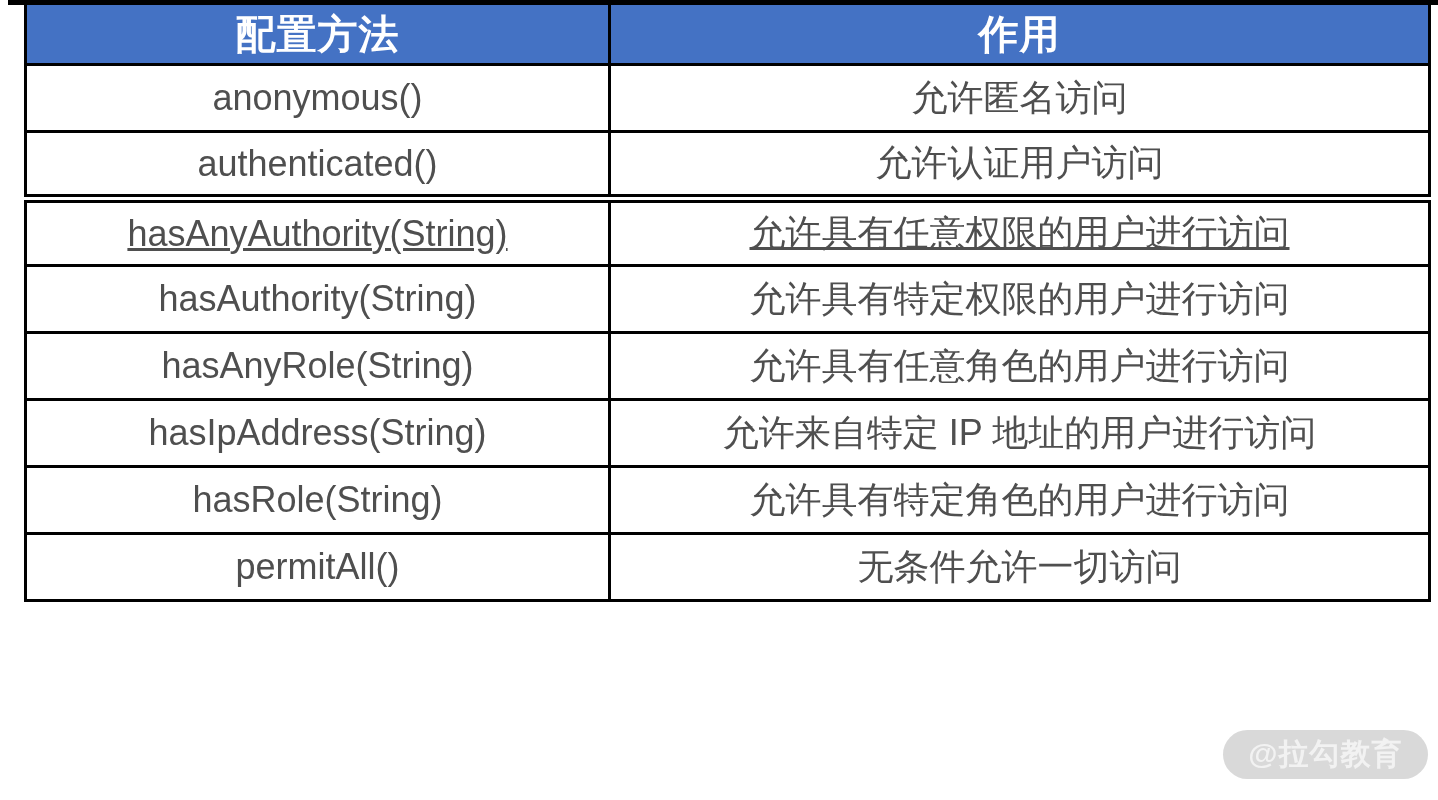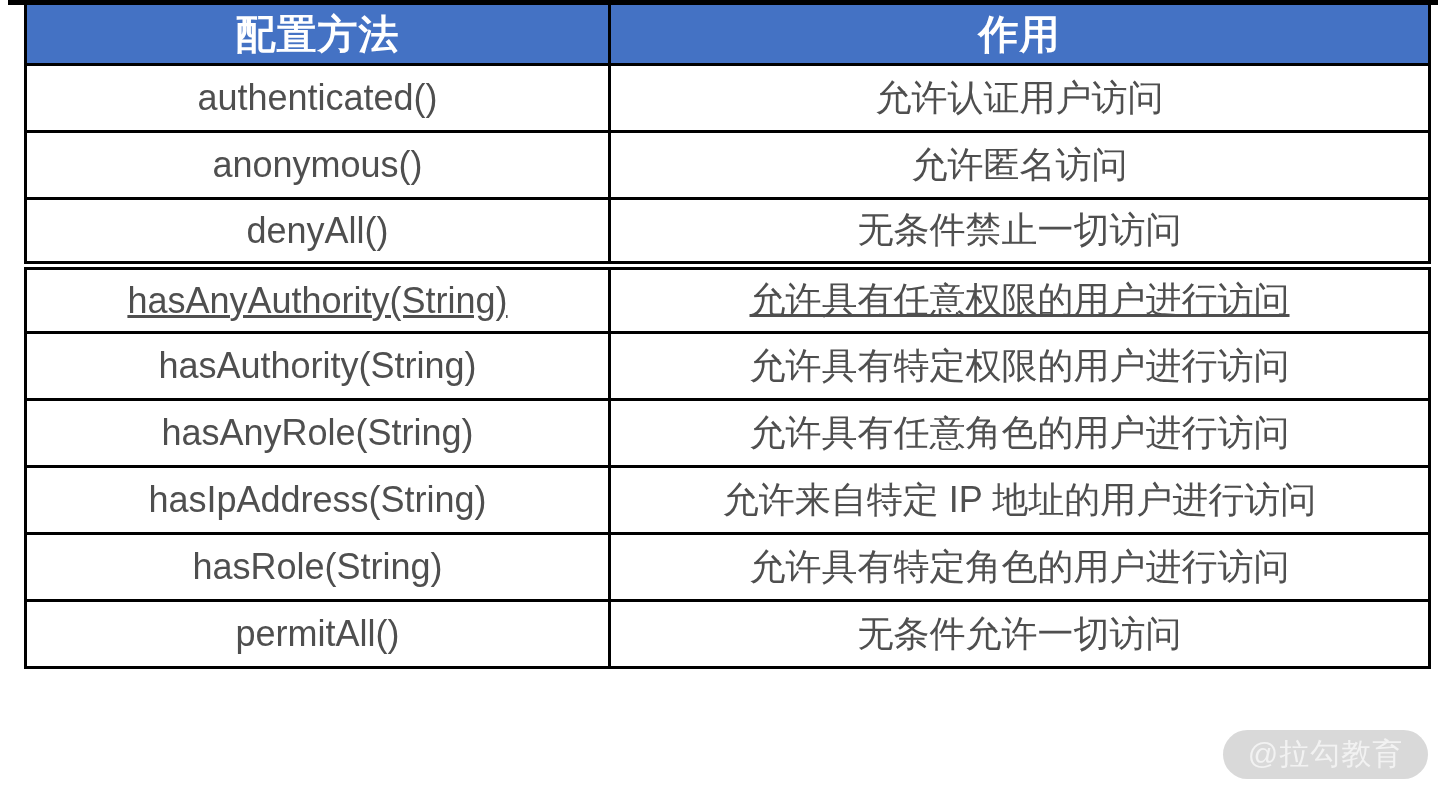--- a/index.html
+++ b/index.html
@@ -55,21 +55,21 @@
   
   tr.stitch td { border-top: 9px double var(--border-color, #000000); text-decoration: underline; }
   .watermark {
     position: absolute;
     left: 1215px; top: 730px;
     width: 205px; height: 49px;
     border-radius: 25px;
     background: var(--wm-bg, #d9d9d9);
     color: var(--wm-text, #f2f2f2);
     font-size: 30px;
-    font-weight: normal;
+    font-weight: bold;
     letter-spacing: 1px;
     display: flex; align-items: center; justify-content: center;
     z-index: 5;
   }
 </style>
 </head>
 <body>
 
 <div class="stage">
   <div class="top-bar"></div>
@@ -80,30 +80,26 @@
       <col class="effect-col">
     </colgroup>
     <thead>
       <tr>
         <th>配置方法</th>
         <th>作用</th>
       </tr>
     </thead>
     <tbody>
         <tr>
-          <td>authenticated()</td>
-          <td>允许认证用户访问</td>
-        </tr>
-        <tr>
           <td>anonymous()</td>
           <td>允许匿名访问</td>
         </tr>
         <tr>
-          <td>denyAll()</td>
-          <td>无条件禁止一切访问</td>
+          <td>authenticated()</td>
+          <td>允许认证用户访问</td>
         </tr>
         <tr class="stitch">
           <td>hasAnyAuthority(String)</td>
           <td>允许具有任意权限的用户进行访问</td>
         </tr>
         <tr>
           <td>hasAuthority(String)</td>
           <td>允许具有特定权限的用户进行访问</td>
         </tr>
         <tr>

